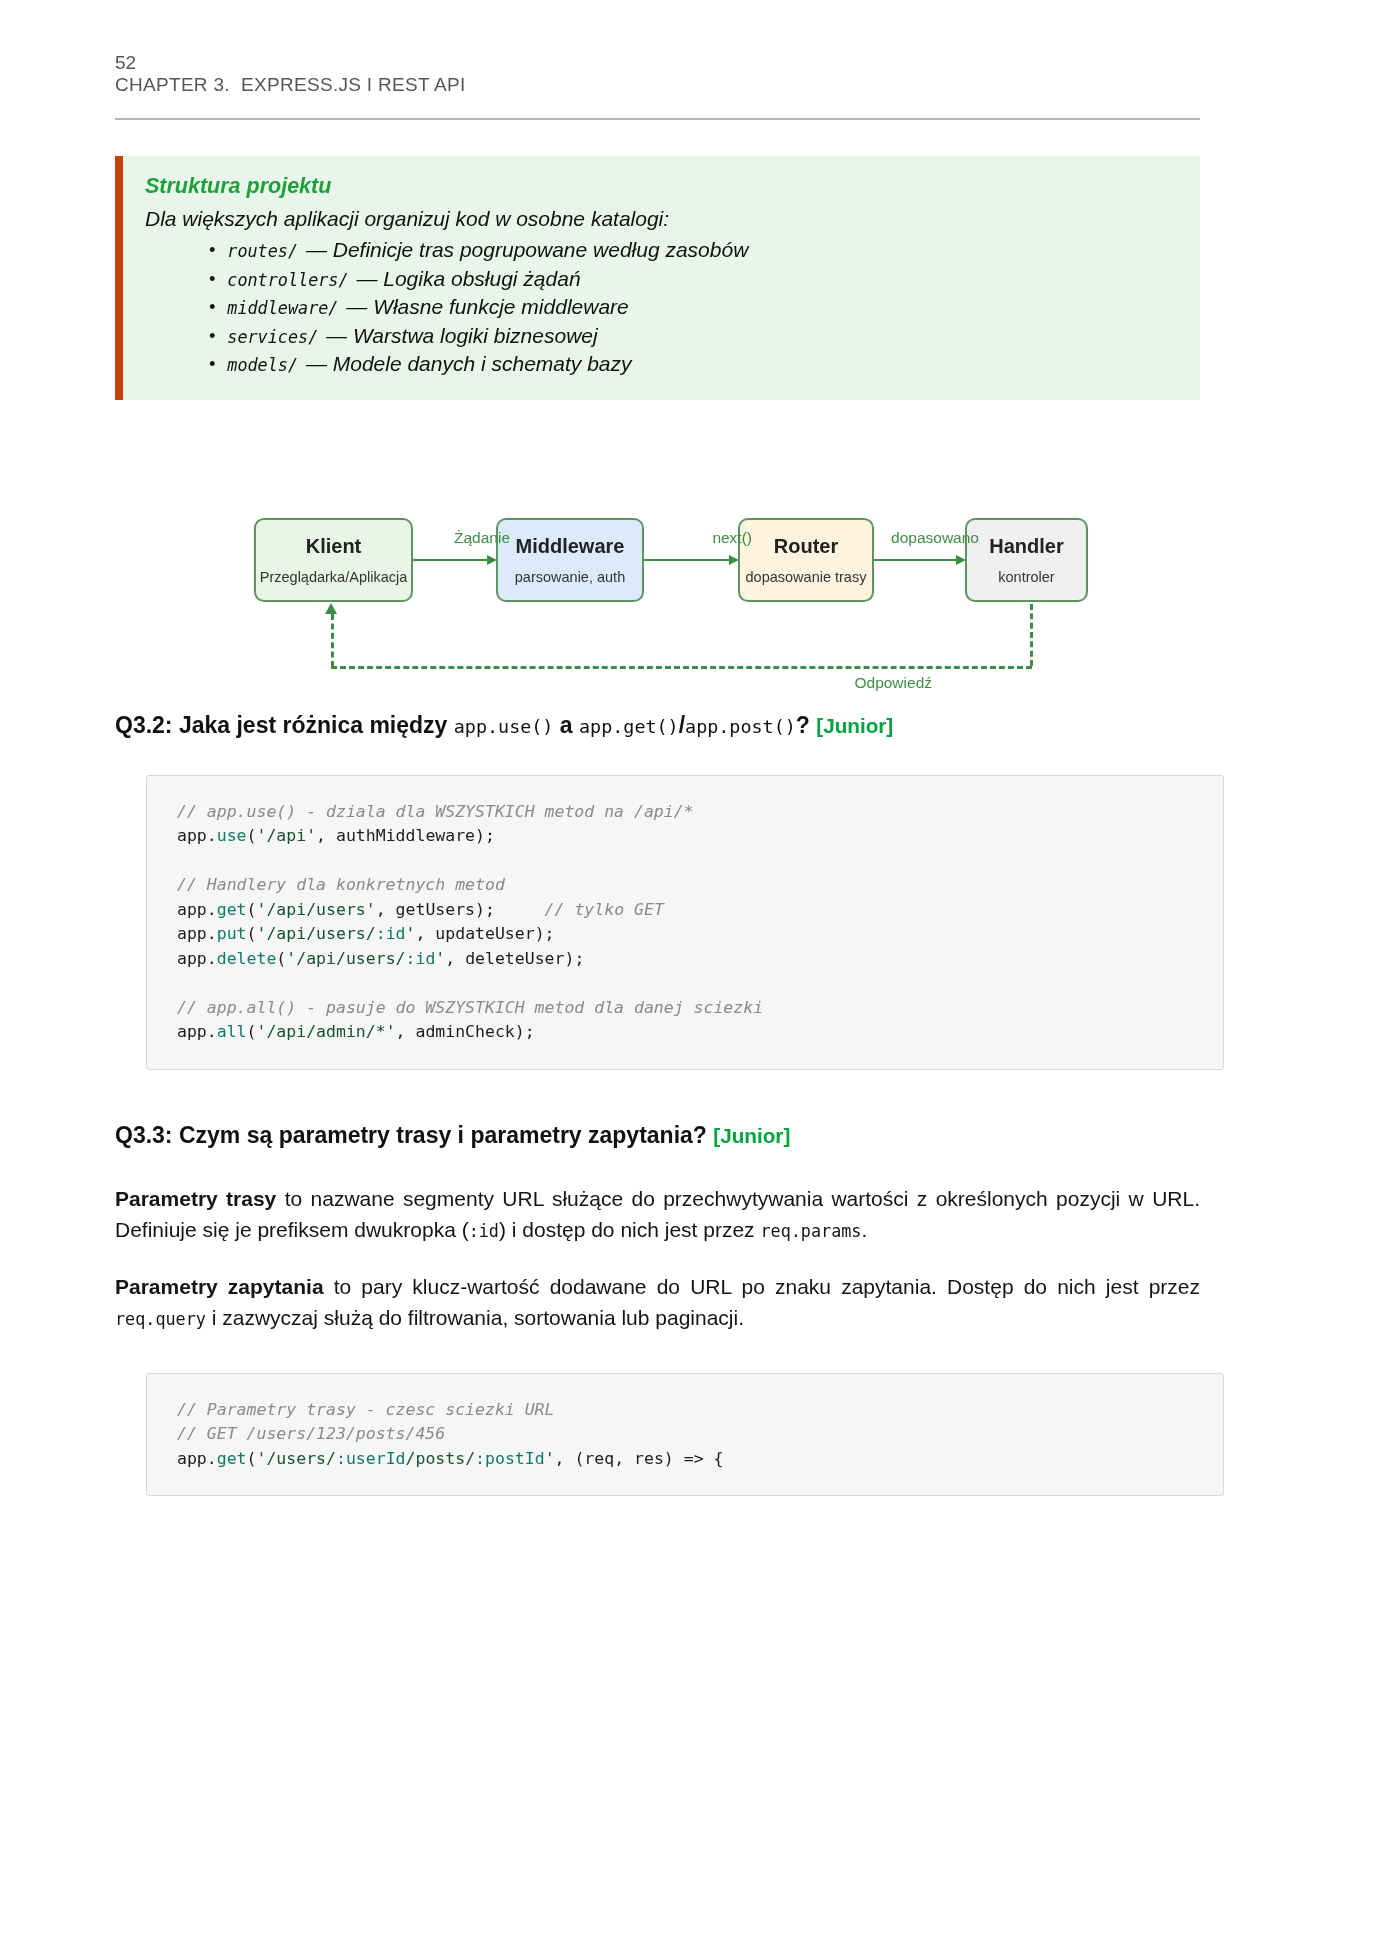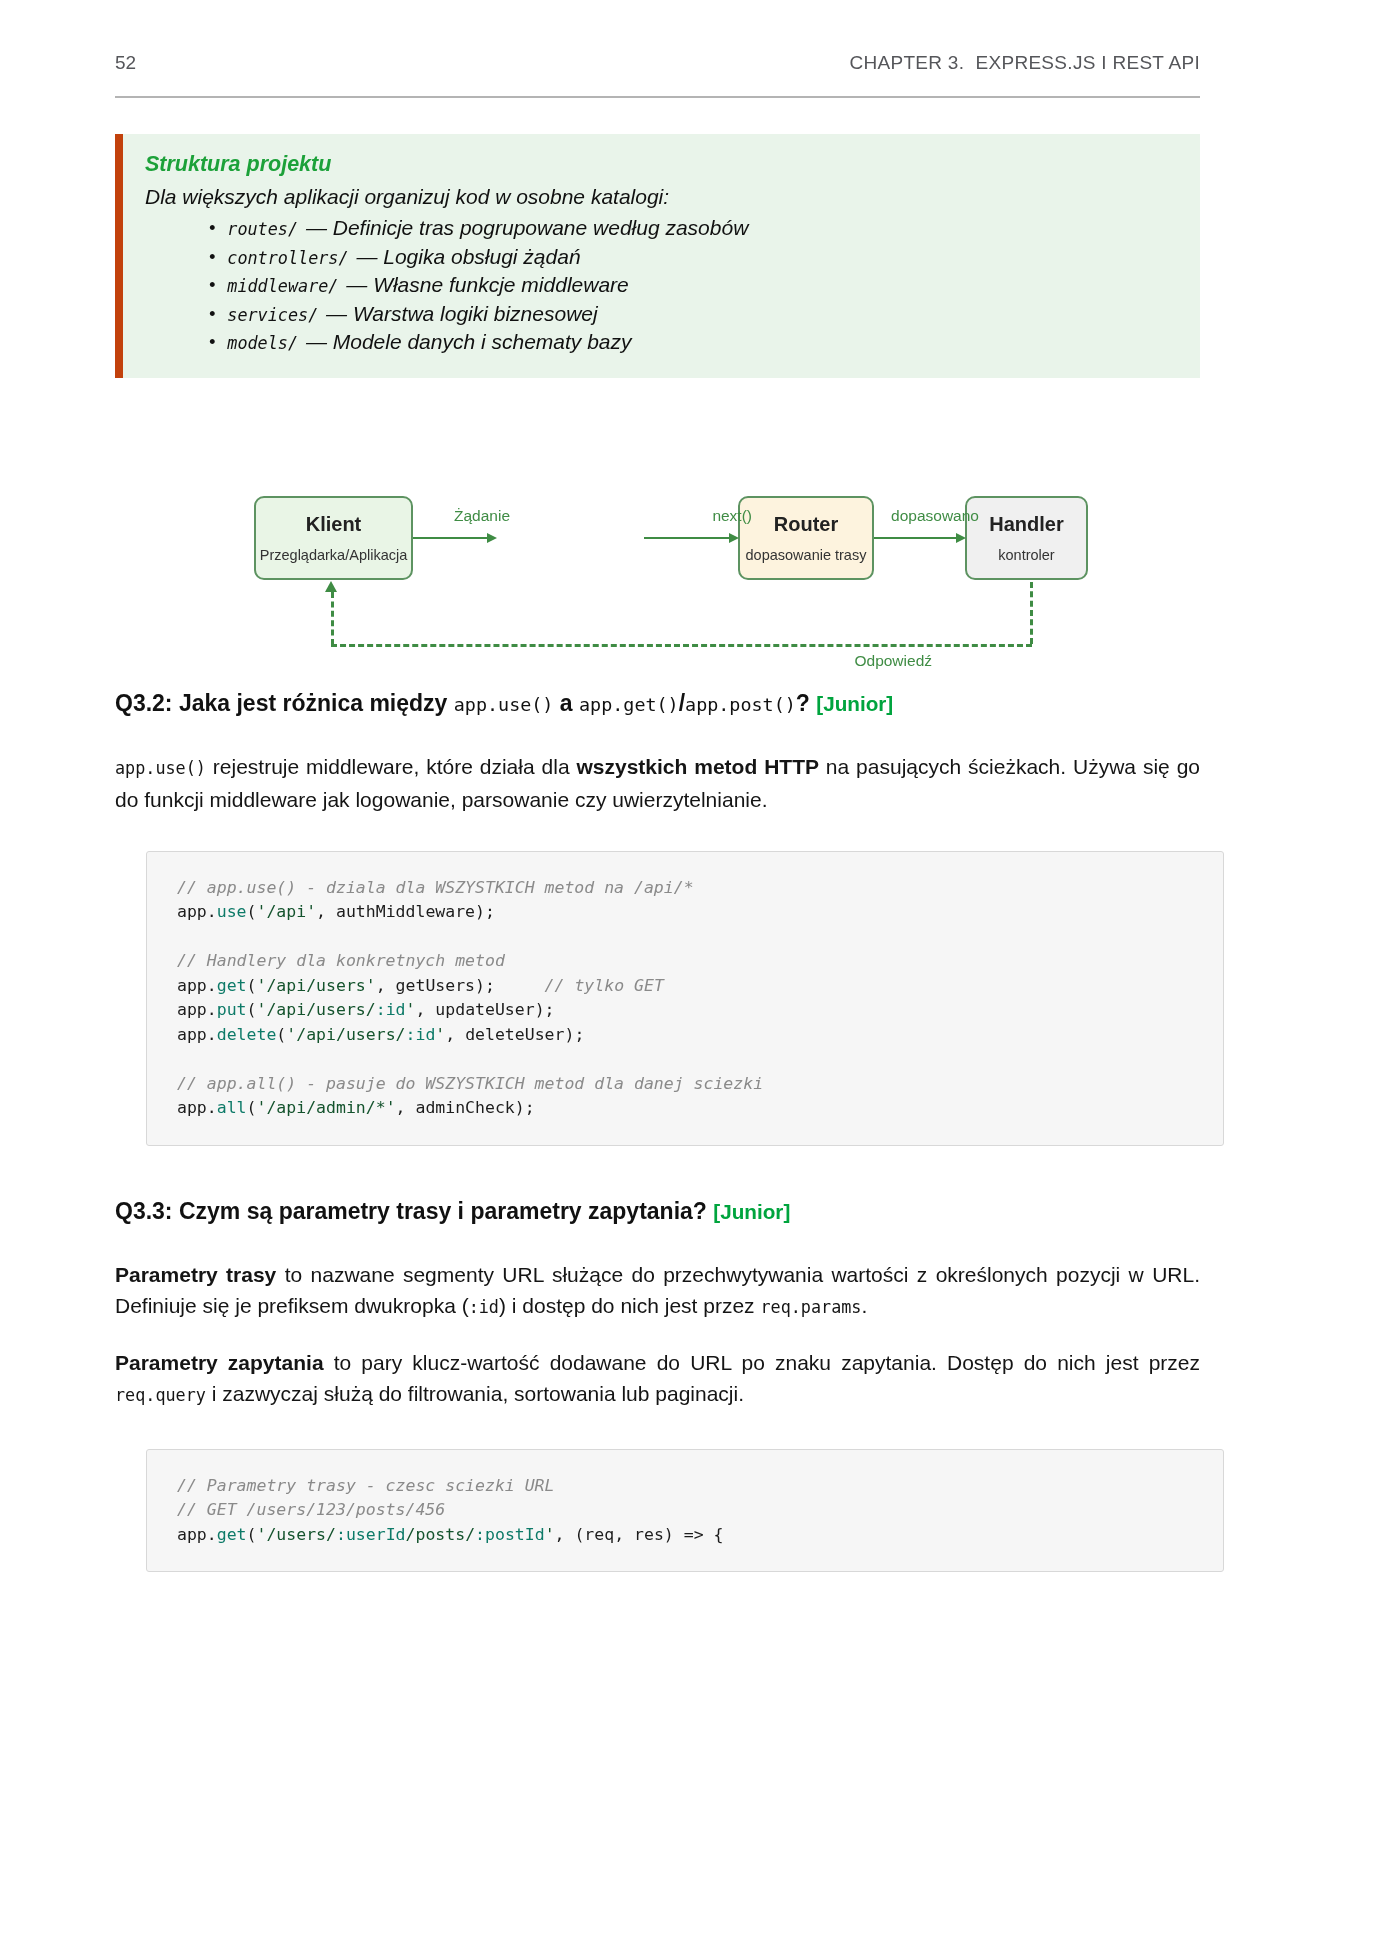--- a/index.html
+++ b/index.html
@@ -1,20 +1,20 @@
 <!DOCTYPE html>
 <html><head>
 <meta charset="utf-8">
 <style>
   html,body{margin:0;padding:0;background:#fff;}
   .page{position:relative;width:1378px;height:1957px;background:#ffffff;overflow:hidden;
         font-family:"Liberation Sans",sans-serif;color:#111;}
   
   .hdr{display:flex;justify-content:space-between;align-items:baseline;
-       margin:52px 178px 0 115px;font-size:19px;color:#55565a;}
+       margin:52px 178px 0 115px;font-size:19px;color:#55565a;flex-direction:column;}
   .hdr .chapter{white-space:pre;letter-spacing:0.3px;}
   .rule{margin:22px 178px 0 115px;border:0;border-top:2px solid #b4b4b4;height:0;}
   
   .callout{margin:36px 178px 0 115px;background:#e9f4ea;border-left:8px solid #c2410c;
            padding:18px 26px 20px 22px;box-sizing:border-box;font-style:italic;}
   .callout-title{color:#1ca139;font-weight:bold;font-size:21.5px;margin:0 0 8px 0;}
   .callout-intro{font-size:21px;margin:0 0 6px 0;}
   .callout ul{margin:2px 0 0 0;padding:0 0 0 64px;list-style:none;}
   .callout li{font-size:21px;line-height:26.5px;margin:1px 0;}
   .callout li::before{content:"•";margin-right:12px;font-size:18px;position:relative;top:-1px;}
@@ -81,20 +81,24 @@
       <li><span class="mono">services/</span> <span class="li-desc">— Warstwa logiki biznesowej</span></li>
       <li><span class="mono">models/</span> <span class="li-desc">— Modele danych i schematy bazy</span></li>
     </ul>
   </div>
 
   <div class="diagram">
     <div class="dnode" style="left: 139px; width: 159px; background: rgb(233, 245, 230);">
       <div class="dnode-title">Klient</div>
       <div class="dnode-sub">Przeglądarka/Aplikacja</div>
     </div>
+    <div class="dnode" style="left: 381px; width: 148px; background: rgb(220, 235, 251);">
+      <div class="dnode-title">Middleware</div>
+      <div class="dnode-sub">parsowanie, auth</div>
+    </div>
     <div class="dnode" style="left: 623px; width: 136px; background: rgb(253, 243, 222);">
       <div class="dnode-title">Router</div>
       <div class="dnode-sub">dopasowanie trasy</div>
     </div>
     <div class="dnode" style="left: 850px; width: 123px; background: rgb(240, 240, 240);">
       <div class="dnode-title">Handler</div>
       <div class="dnode-sub">kontroler</div>
     </div>
 
     <div class="dedge" style="left:298px;width:83px;">
@@ -114,21 +118,20 @@
     </div>
 
     <div class="ret-head"></div>
     <div class="ret-v1"></div>
     <div class="ret-h"></div>
     <div class="ret-v2"></div>
     <div class="ret-label">Odpowiedź</div>
   </div>
 
   <h2 class="q-heading"><span class="seg seg-b">Q3.2: Jaka jest różnica między </span><span class="seg seg-code">app.use()</span><span class="seg seg-b"> a </span><span class="seg seg-code">app.get()</span><span class="seg seg-b">/</span><span class="seg seg-code">app.post()</span><span class="seg seg-b">? </span><span class="seg seg-jr">[Junior]</span></h2>
-  <p class="para"><span class="seg seg-code">app.use()</span><span class="seg seg-t"> rejestruje middleware, które działa dla </span><span class="seg seg-b">wszystkich metod HTTP</span><span class="seg seg-t"> na pasujących ścieżkach. Używa się go do funkcji middleware jak logowanie, parsowanie czy uwierzytelnianie.</span></p>
   <div class="codeblock" style="background: rgb(246, 246, 246);">
       <div class="code-line"><span class="tok-c">// app.use() - dziala dla WSZYSTKICH metod na /api/*</span></div>
       <div class="code-line"><span class="tok-p">app.</span><span class="tok-m">use</span><span class="tok-p">(</span><span class="tok-s">'/api'</span><span class="tok-p">, authMiddleware);</span></div>
       <div class="code-line">&nbsp;</div>
       <div class="code-line"><span class="tok-c">// Handlery dla konkretnych metod</span></div>
       <div class="code-line"><span class="tok-p">app.</span><span class="tok-m">get</span><span class="tok-p">(</span><span class="tok-s">'/api/users'</span><span class="tok-p">, getUsers);     </span><span class="tok-c">// tylko GET</span></div>
       <div class="code-line"><span class="tok-p">app.</span><span class="tok-m">put</span><span class="tok-p">(</span><span class="tok-s">'/api/users/</span><span class="tok-prm">:id</span><span class="tok-s">'</span><span class="tok-p">, updateUser);</span></div>
       <div class="code-line"><span class="tok-p">app.</span><span class="tok-m">delete</span><span class="tok-p">(</span><span class="tok-s">'/api/users/</span><span class="tok-prm">:id</span><span class="tok-s">'</span><span class="tok-p">, deleteUser);</span></div>
       <div class="code-line">&nbsp;</div>
       <div class="code-line"><span class="tok-c">// app.all() - pasuje do WSZYSTKICH metod dla danej sciezki</span></div>

